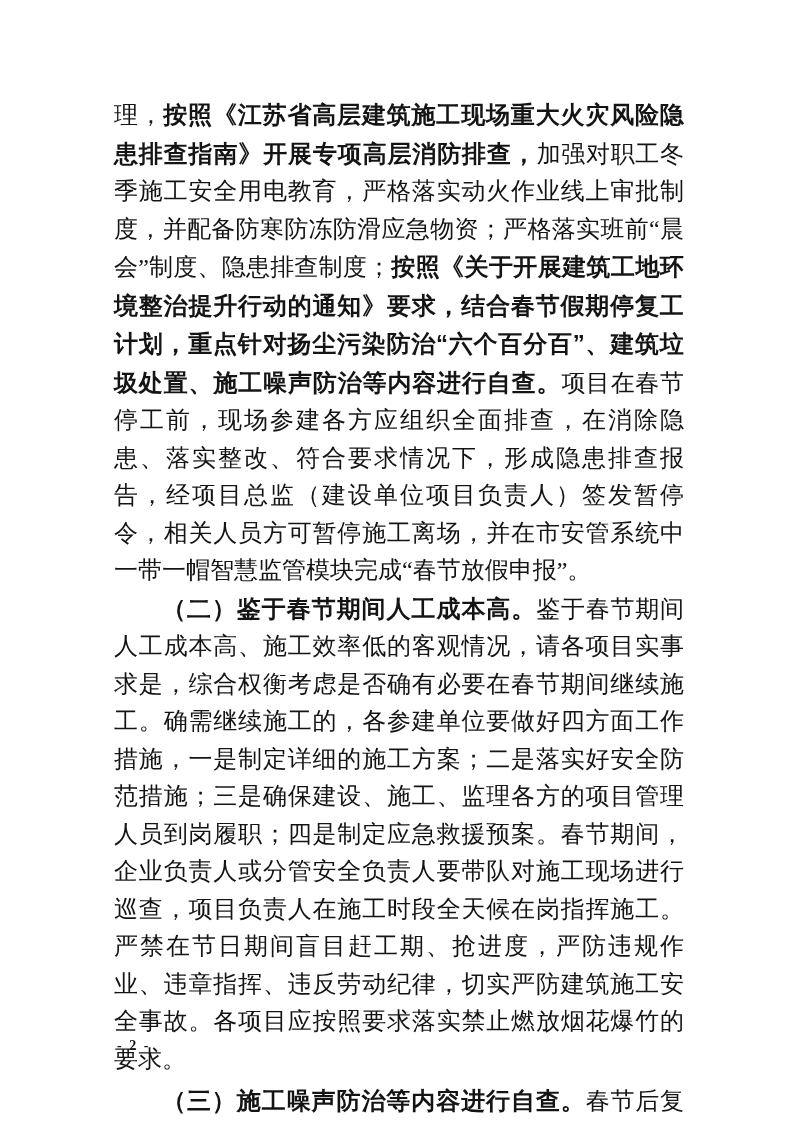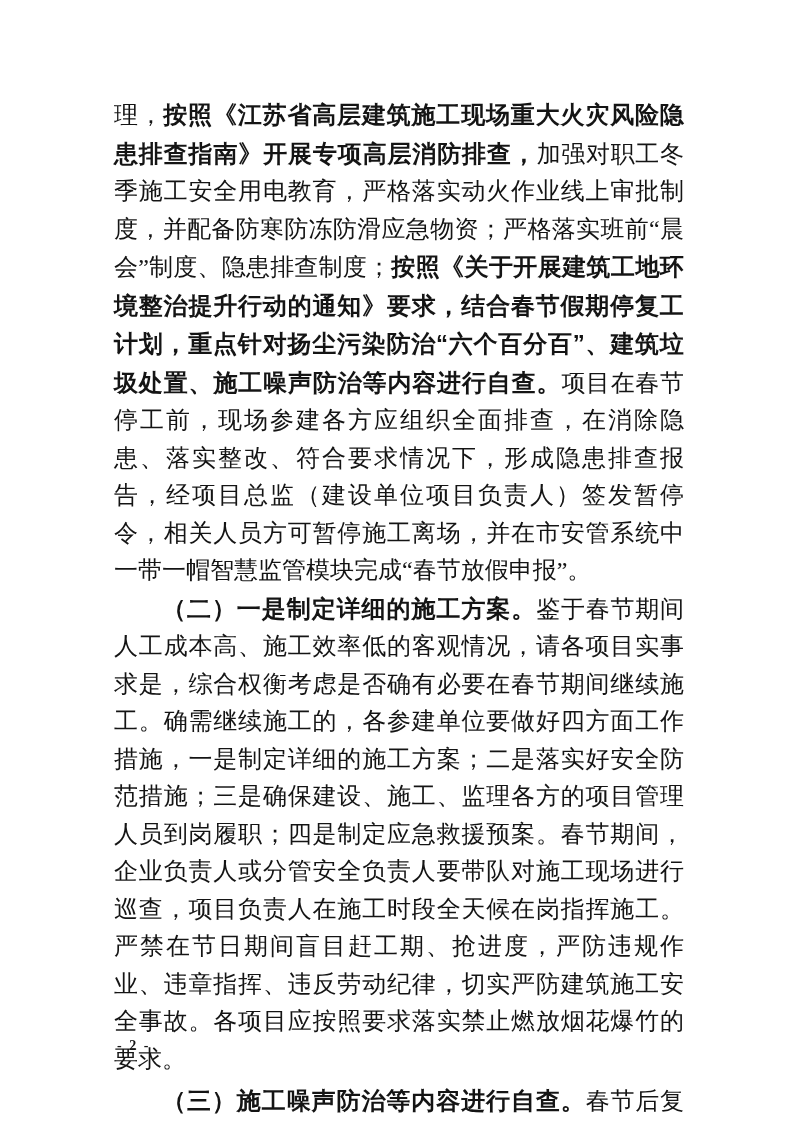--- a/index.html
+++ b/index.html
@@ -61,21 +61,21 @@
 
 <div class="page">
 
   <div class="doc-body">
 
     <p>
       <span class="run-normal">理，</span><span class="run-bold">按照《江苏省高层建筑施工现场重大火灾风险隐患排查指南》开展专项高层消防排查，</span><span class="run-normal">加强对职工冬季施工安全用电教育，严格落实动火作业线上审批制度，并配备防寒防冻防滑应急物资；严格落实班前“晨会”制度、隐患排查制度；</span><span class="run-bold">按照《关于开展建筑工地环境整治提升行动的通知》要求，结合春节假期停复工计划，重点针对扬尘污染防治“六个百分百”、建筑垃圾处置、施工噪声防治等内容进行自查。</span><span class="run-normal">项目在春节停工前，现场参建各方应组织全面排查，在消除隐患、落实整改、符合要求情况下，形成隐患排查报告，经项目总监（建设单位项目负责人）签发暂停令，相关人员方可暂停施工离场，并在市安管系统中一带一帽智慧监管模块完成“春节放假申报”。</span>
     </p>
 
     <p class="indent">
-      <span class="run-bold">（二）一是制定详细的施工方案。</span><span class="run-normal">鉴于春节期间人工成本高、施工效率低的客观情况，请各项目实事求是，综合权衡考虑是否确有必要在春节期间继续施工。确需继续施工的，各参建单位要做好四方面工作措施，一是制定详细的施工方案；二是落实好安全防范措施；三是确保建设、施工、监理各方的项目管理人员到岗履职；四是制定应急救援预案。春节期间，企业负责人或分管安全负责人要带队对施工现场进行巡查，项目负责人在施工时段全天候在岗指挥施工。严禁在节日期间盲目赶工期、抢进度，严防违规作业、违章指挥、违反劳动纪律，切实严防建筑施工安全事故。各项目应按照要求落实禁止燃放烟花爆竹的要求。</span>
+      <span class="run-bold">（二）鉴于春节期间人工成本高。</span><span class="run-normal">鉴于春节期间人工成本高、施工效率低的客观情况，请各项目实事求是，综合权衡考虑是否确有必要在春节期间继续施工。确需继续施工的，各参建单位要做好四方面工作措施，一是制定详细的施工方案；二是落实好安全防范措施；三是确保建设、施工、监理各方的项目管理人员到岗履职；四是制定应急救援预案。春节期间，企业负责人或分管安全负责人要带队对施工现场进行巡查，项目负责人在施工时段全天候在岗指挥施工。严禁在节日期间盲目赶工期、抢进度，严防违规作业、违章指挥、违反劳动纪律，切实严防建筑施工安全事故。各项目应按照要求落实禁止燃放烟花爆竹的要求。</span>
     </p>
 
     <p class="indent gap-before">
       <span class="run-bold">（三）施工噪声防治等内容进行自查。</span><span class="run-normal">春节后复工前，各</span>
     </p>
 
   </div>
 
   <div class="page-number">- 2 -</div>
 

